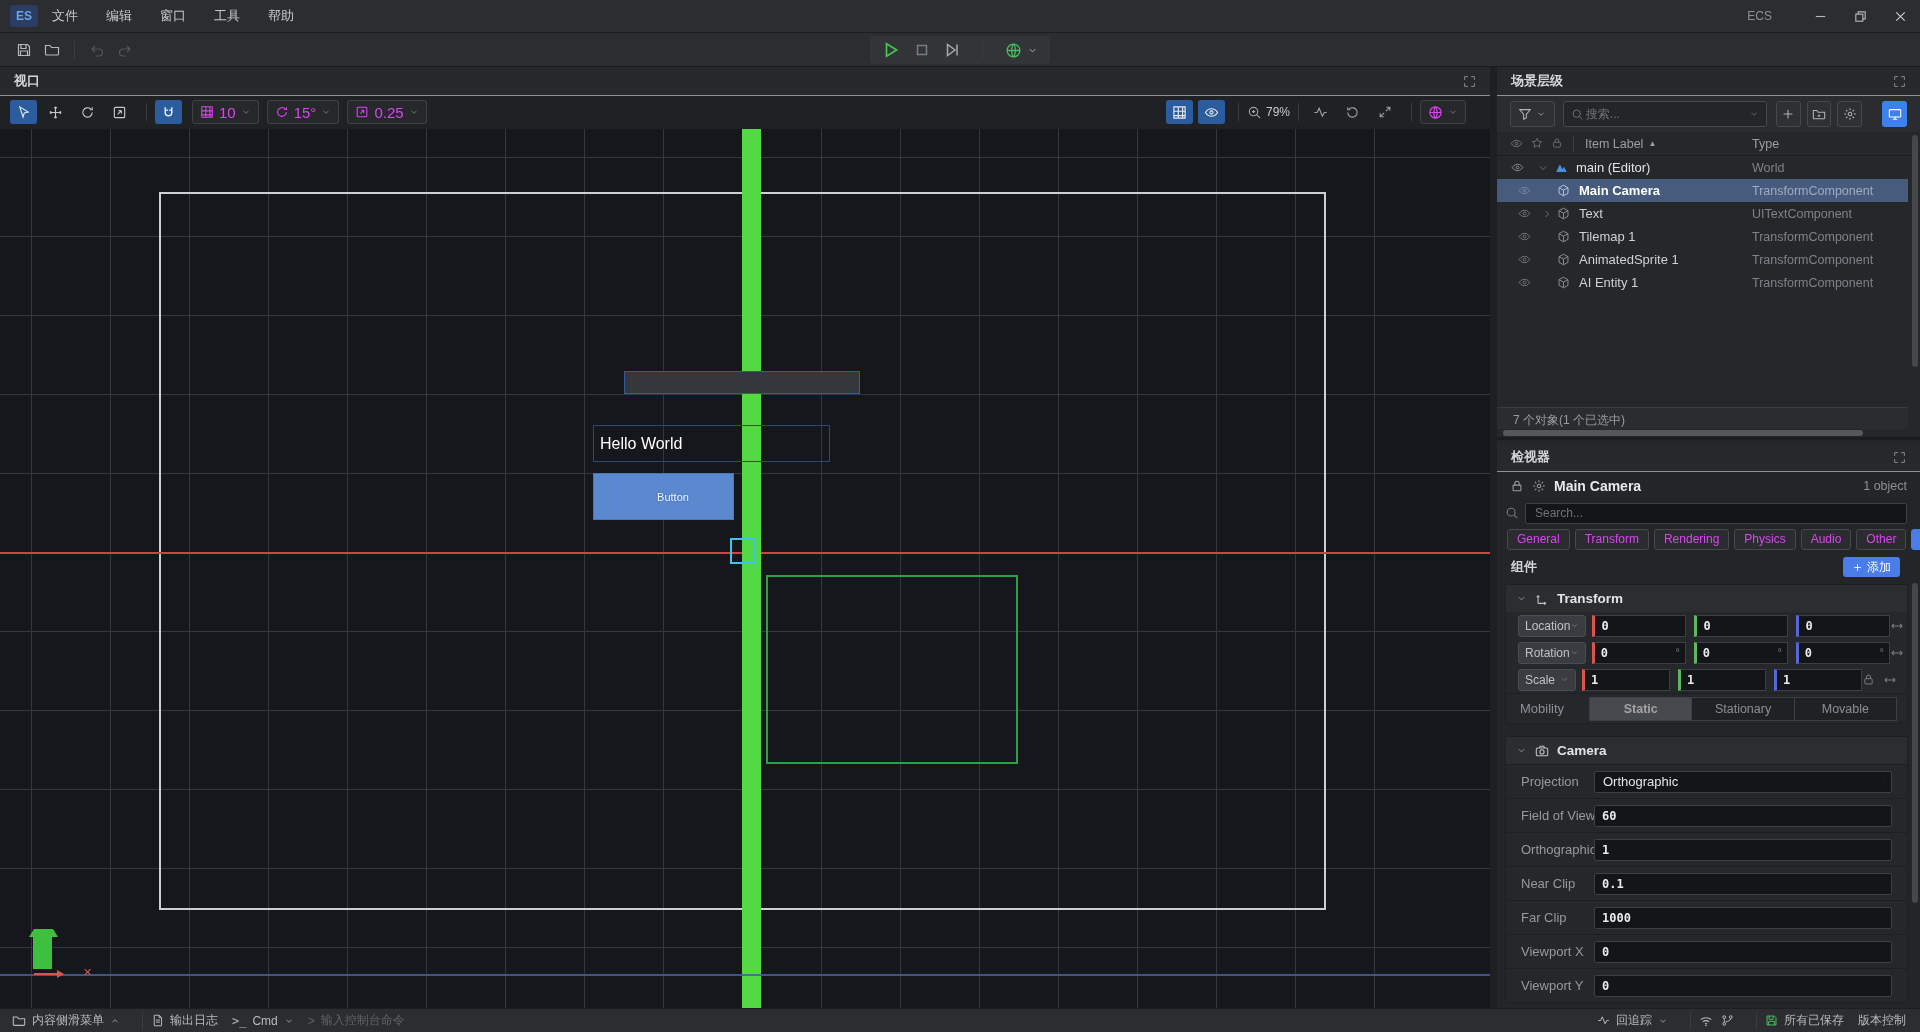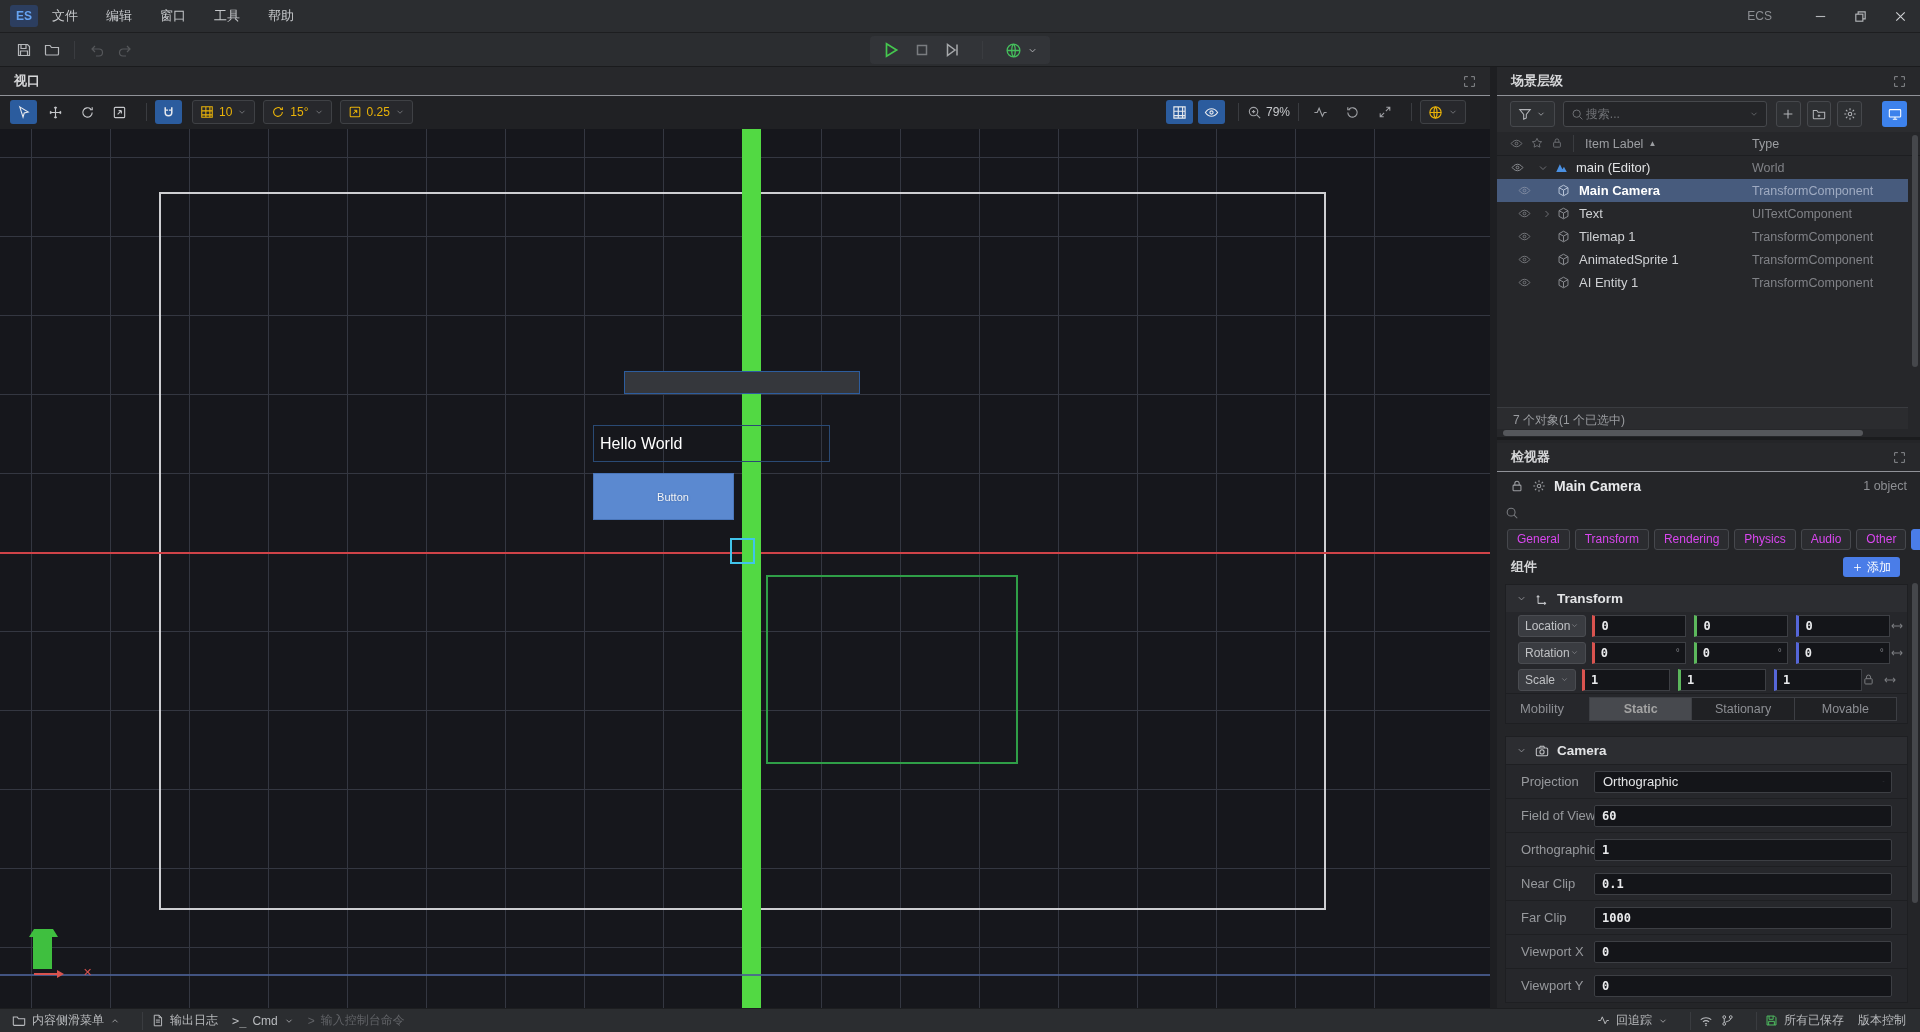--- a/index.html
+++ b/index.html
@@ -25,21 +25,21 @@
 
   
   .panel-head{height:29px;display:flex;align-items:center;padding:0 14px;background:#27282b;border-bottom:1px solid #909298;font-weight:bold;color:#d6d7d9;}
   .panel-head .expand{margin-left:auto;color:#8b8d91;}
 
   
   .viewport{position:absolute;top:67px;left:0;width:1490px;bottom:24px;background:#202124;}
   .vp-tools{height:32px;display:flex;align-items:center;padding:0 10px;background:#202124;}
   .tool-btn{width:27px;height:24px;border-radius:3px;display:flex;align-items:center;justify-content:center;color:#c6c8cb;margin-right:5px;}
   .tool-btn.active{background:#2b5c9e;color:#e8eaee;}
-  .dropgroup{height:24px;background:#27282c;border:1px solid #3f4145;border-radius:3px;display:flex;align-items:center;padding:0 7px;gap:5px;margin-right:8px;color:#eab308;font-size:12px;}
+  .dropgroup{height:24px;background:#27282c;border:1px solid #3f4145;border-radius:3px;display:flex;align-items:center;padding:0 7px;gap:5px;margin-right:8px;color:#d946ef;font-size:15px;}
   .dim{color:#85878b;}
   .vp-right{margin-left:auto;display:flex;align-items:center;padding-right:14px;}
   .zoom-label{font-size:12px;color:#c8cacd;margin-left:4px;}
 
   .vp-canvas{position:absolute;top:62px;left:0;right:0;bottom:0;background-color:#16171c;
     background-image:repeating-linear-gradient(to right,transparent 0 78px,#343741 78px 79px),
                      repeating-linear-gradient(to bottom,transparent 0 78px,#343741 78px 79px);
     background-position:-47px -50px;overflow:hidden;}
   .abs{position:absolute;padding-left:19px;}
   .world-rect{left:159px;top:63px;width:1167px;height:718px;border:2px solid rgba(222,223,226,.92);}
@@ -640,20 +640,23 @@
         <svg class="ic" width="14" height="14">
             <use href="#i-gear"></use>
           </svg>
         <span class="obj-name">Main Camera</span>
         <span class="obj-count">1 object</span>
       </div>
       <div class="isearch-row">
         <svg class="ic" width="14" height="14">
             <use href="#i-search"></use>
           </svg>
+        <div class="isearch">
+          <input placeholder="Search..." style="">
+        </div>
       </div>
       <div class="tabs-row">
         <div class="tab">General</div>
         <div class="tab">Transform</div>
         <div class="tab">Rendering</div>
         <div class="tab">Physics</div>
         <div class="tab">Audio</div>
         <div class="tab">Other</div>
         <div class="tab active">All</div>
       </div>

